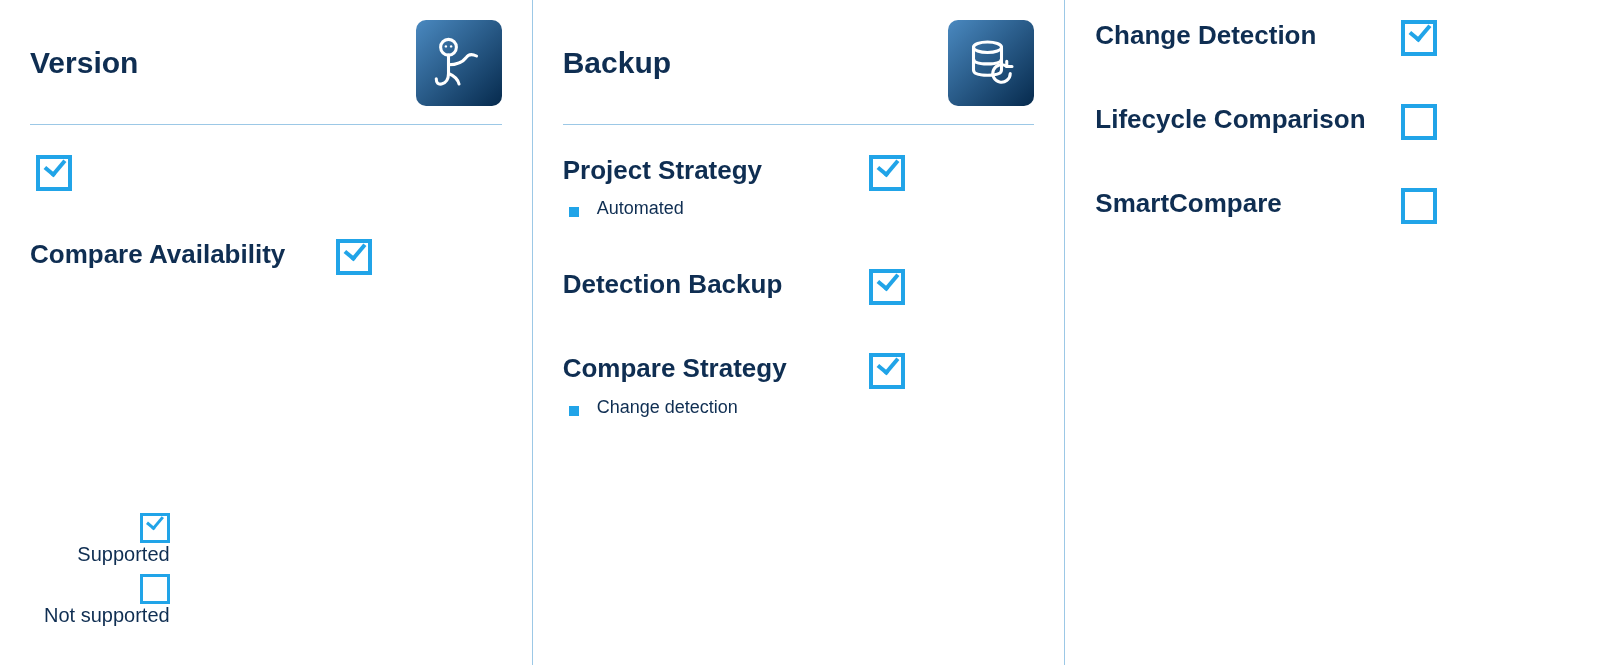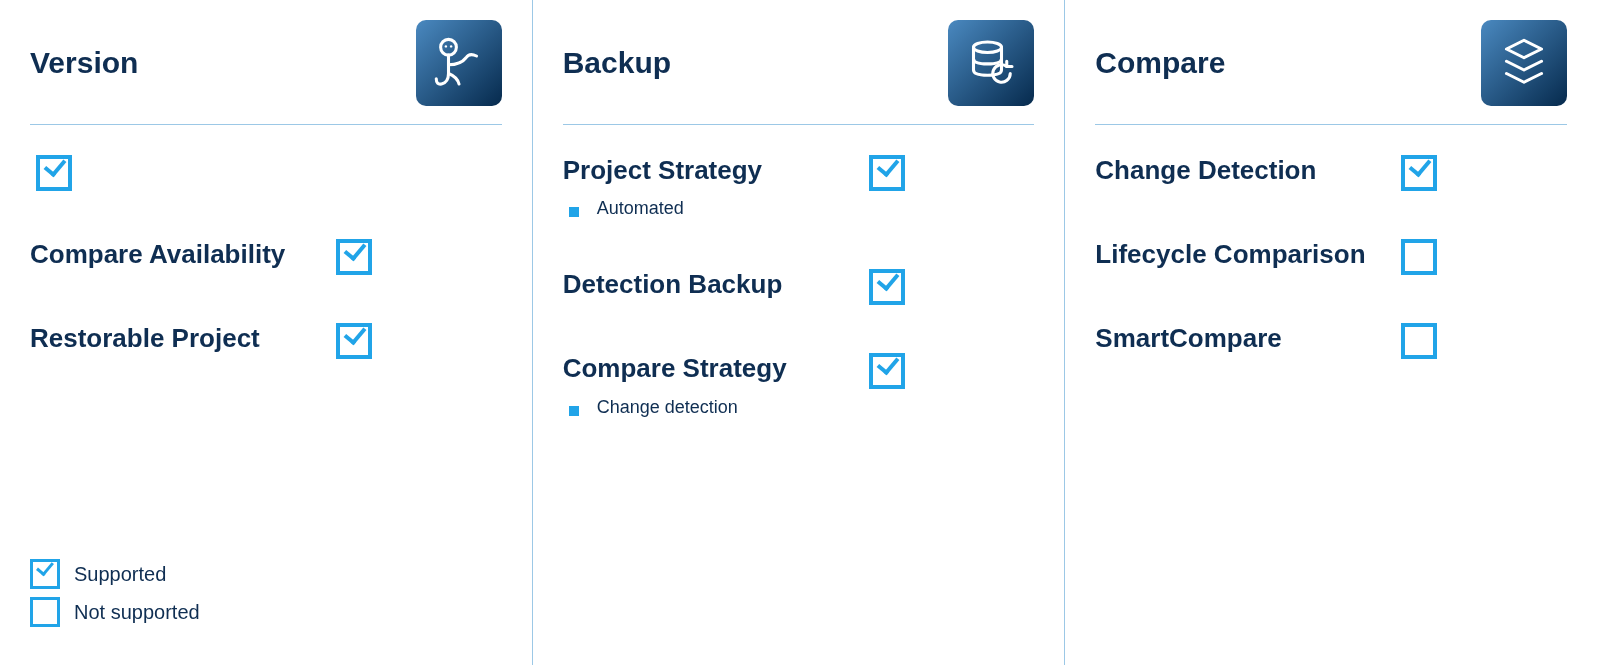--- a/index.html
+++ b/index.html
@@ -107,22 +107,23 @@
     border-bottom: 4px solid var(--accent);
     transform: rotate(-50deg);
   }
   .legend {
     position: absolute;
     left: 30px;
     bottom: 30px;
   }
   .legend-row {
     display: flex;
-    align-items: center;
+    align-items: flex-end;
     margin-bottom: 8px;
+    flex-direction: column;
   }
   .legend .checkbox {
     width: 30px;
     height: 30px;
     border-width: 3px;
   }
   .legend .checkbox.checked::after {
     left: 4px;
     top: 0px;
     width: 13px;
@@ -164,28 +165,20 @@
 
     <div class="feature-row">
       <div class="feature-text">
         <div class="feature-title">Compare Availability</div>
       </div>
       <div class="check-slot">
         <div class="checkbox checked"></div>
       </div>
     </div>
 
-    <div class="feature-row">
-      <div class="feature-text">
-        <div class="feature-title">Restorable Project</div>
-      </div>
-      <div class="check-slot">
-        <div class="checkbox checked"></div>
-      </div>
-    </div>
 
     <div class="legend">
       <div class="legend-row">
         <div class="checkbox checked"></div>
         <div class="legend-label">Supported</div>
       </div>
       <div class="legend-row">
         <div class="checkbox"></div>
         <div class="legend-label">Not supported</div>
       </div>
@@ -234,30 +227,20 @@
           <li>Change detection</li>
         </ul>
       </div>
       <div class="check-slot">
         <div class="checkbox checked"></div>
       </div>
     </div>
   </div>
 
   <div class="col">
-    <div class="col-header">
-      <div class="col-title">Compare</div>
-      <div class="icon-tile">
-        <svg viewBox="0 0 64 64" fill="none" stroke="currentColor" stroke-width="3.5" stroke-linecap="round" stroke-linejoin="round">
-          <path d="M32 6 L52 16 L32 26 L12 16 Z"></path>
-          <path d="M12 30 L32 40 L52 30"></path>
-          <path d="M12 44 L32 54 L52 44"></path>
-        </svg>
-      </div>
-    </div>
 
     <div class="feature-row">
       <div class="feature-text">
         <div class="feature-title">Change Detection</div>
       </div>
       <div class="check-slot">
         <div class="checkbox checked"></div>
       </div>
     </div>
 

